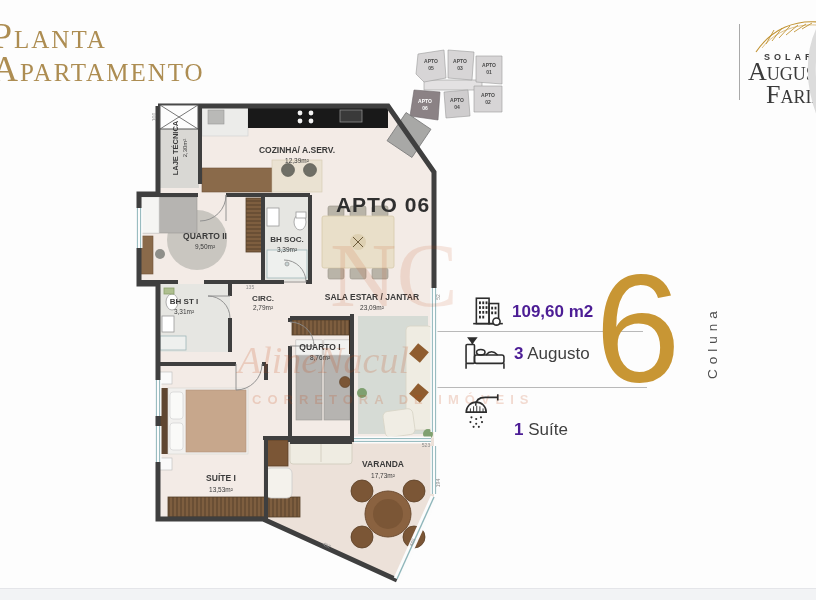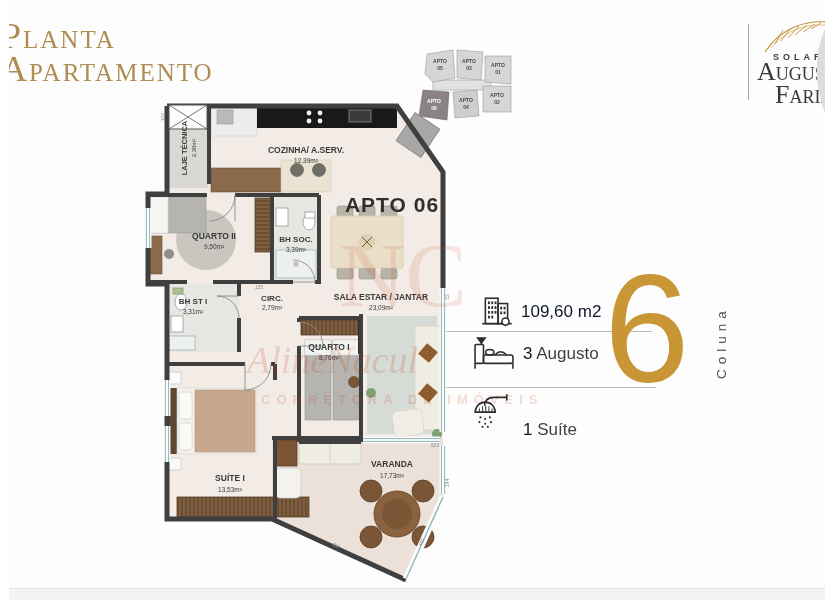--- a/index.html
+++ b/index.html
@@ -1,31 +1,31 @@
 <!DOCTYPE html>
 <html><head>
 <meta charset="utf-8">
 <style>
   html,body{margin:0;padding:0;background:#ffffff;}
   #stage{position:relative;width:816px;height:600px;overflow:hidden;background:#fdfdfd;
-         font-family:"Liberation Sans", sans-serif;margin-left:9px;}
+         font-family:"Liberation Sans", sans-serif;}
   .abs{position:absolute;}
   
   .title{left:-8px;top:20px;color:#ad8d52;font-family:"Liberation Serif", serif;
          font-variant:small-caps;font-size:36px;line-height:.92;letter-spacing:2px;}
   
   .logo-solar{left:764px;top:52px;font-size:9px;letter-spacing:4px;color:#3c3c3c;font-weight:bold;}
   .logo-name{font-family:"Liberation Serif", serif;font-variant:small-caps;color:#3a3a3a;font-size:26px;line-height:.9;}
   .logo-n1{left:748px;top:60px;}
   .logo-n2{left:766px;top:83px;}
   .logo-divider{left:739px;top:24px;width:1px;height:76px;background:#a9a9a9;}
   
   .sep{height:1px;background:#b9b9b9;}
   .info-text{font-size:17px;color:#3f3f3f;font-weight:500;white-space:nowrap;}
-  .gold{color:#0f172a;font-weight:normal;}
+  .gold{color:#4c1d95;font-weight:bold;}
   .big-num{left:595px;top:252px;font-size:154px;line-height:1;color:#c89634;font-weight:400;}
   .col-label{left:705px;top:277px;height:102px;writing-mode:vertical-rl;transform:rotate(180deg);
              font-size:13.5px;letter-spacing:5px;color:#4d4d4d;font-weight:500;}
   
   .wm{pointer-events:none;color:#c2410c;}
   .wm-initials{left:330px;top:222px;font-family:"Liberation Serif", serif;font-size:92px;opacity:.12;}
   .wm-name{left:238px;top:338px;font-family:"Liberation Serif", serif;font-style:italic;font-size:38px;opacity:.18;}
   .wm-sub{left:252px;top:392px;font-size:13px;letter-spacing:6px;opacity:.18;font-weight:bold;}
   .bottom-strip{left:0;bottom:0;width:830px;height:11px;background:#f2f3f5;border-top:1px solid #e4e5e9;}
   svg text{font-family:"Liberation Sans", sans-serif;}

